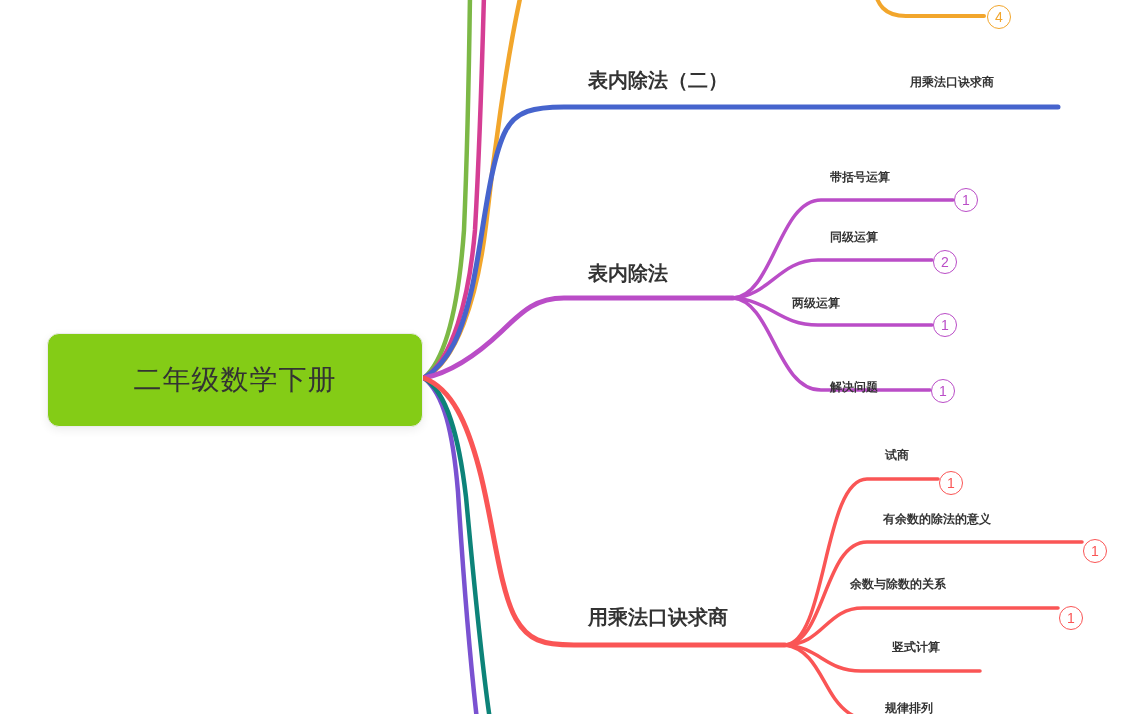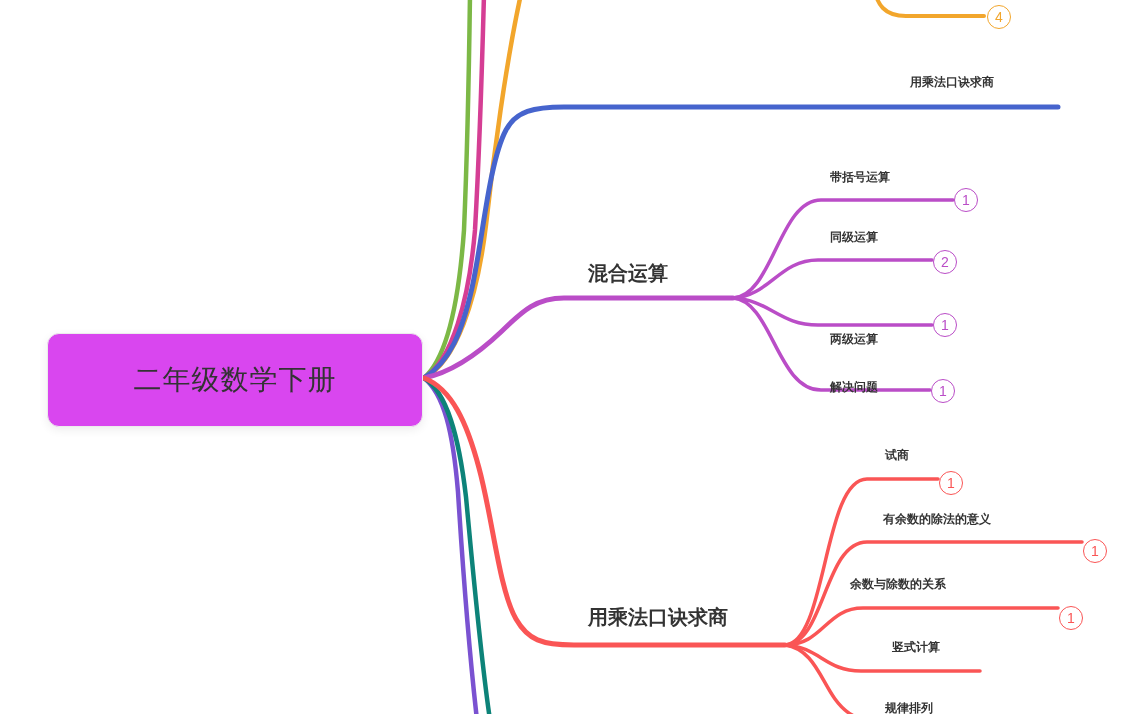--- a/index.html
+++ b/index.html
@@ -12,21 +12,21 @@
   #wires{position:absolute;left:0;top:0;z-index:1;}
   .label{
     position:absolute;z-index:3;white-space:nowrap;
     color:#333333;line-height:1.2;
   }
   .topic-main{font-size:20px;font-weight:700;}
   .topic-sub{font-size:12px;font-weight:700;}
   .root-card{
     position:absolute;z-index:3;
     left:47px;top:333px;width:374px;height:92px;
-    background:#d946ef;border:1px solid #ececec;border-radius:12px;
+    background:#84cc16;border:1px solid #ececec;border-radius:12px;
     box-shadow:0 3px 10px rgba(0,0,0,0.07);
     display:flex;align-items:center;justify-content:center;
   }
   .root-card .root-title{
     font-size:28px;font-weight:500;color:#333333;letter-spacing:1px;
   }
   .badge{
     position:absolute;z-index:4;width:24px;height:24px;border-radius:50%;
     background:#ffffff;box-sizing:border-box;
     display:flex;align-items:center;justify-content:center;
@@ -67,28 +67,29 @@
       <path stroke-width="3.5" d="M785 645 C813 649 820 678 835 699 C843 710 853 719 872 721 L985 721" stroke="#FA5555"></path>
 
       <path stroke-width="4" d="M874 -12 C877 4 884 16 906 16 L984 16" stroke="#F2A62C"></path>
     </g>
   </svg>
 
   <div class="root-card">
     <span class="root-title">二年级数学下册</span>
   </div>
 
+  <div class="label topic-main" style="left:588px;top:68px;">表内除法（二）</div>
   <div class="label topic-sub" style="left:910px;top:75px;">用乘法口诀求商</div>
 
-  <div class="label topic-main" style="left:588px;top:261px;">混合运算</div>
+  <div class="label topic-main" style="left:588px;top:261px;">表内除法</div>
   <div class="label topic-sub" style="left:830px;top:170px;">带括号运算</div>
   <div class="badge b-purple" style="left:954px;top:188px;">1</div>
   <div class="label topic-sub" style="left:830px;top:230px;text-align:right;">同级运算</div>
   <div class="badge b-purple" style="left:933px;top:250px;">2</div>
-  <div class="label topic-sub" style="left:830px;top:296px;margin-top:36px;">两级运算</div>
+  <div class="label topic-sub" style="left:792px;top:296px;">两级运算</div>
   <div class="badge b-purple" style="left:933px;top:313px;">1</div>
   <div class="label topic-sub" style="left:830px;top:380px;">解决问题</div>
   <div class="badge b-purple" style="left:931px;top:379px;">1</div>
 
   <div class="label topic-main" style="left:588px;top:605px;">用乘法口诀求商</div>
   <div class="label topic-sub" style="left:885px;top:448px;">试商</div>
   <div class="badge b-red" style="left:939px;top:471px;">1</div>
   <div class="label topic-sub" style="left:883px;top:512px;">有余数的除法的意义</div>
   <div class="badge b-red" style="left:1083px;top:539px;">1</div>
   <div class="label topic-sub" style="left:850px;top:577px;">余数与除数的关系</div>

